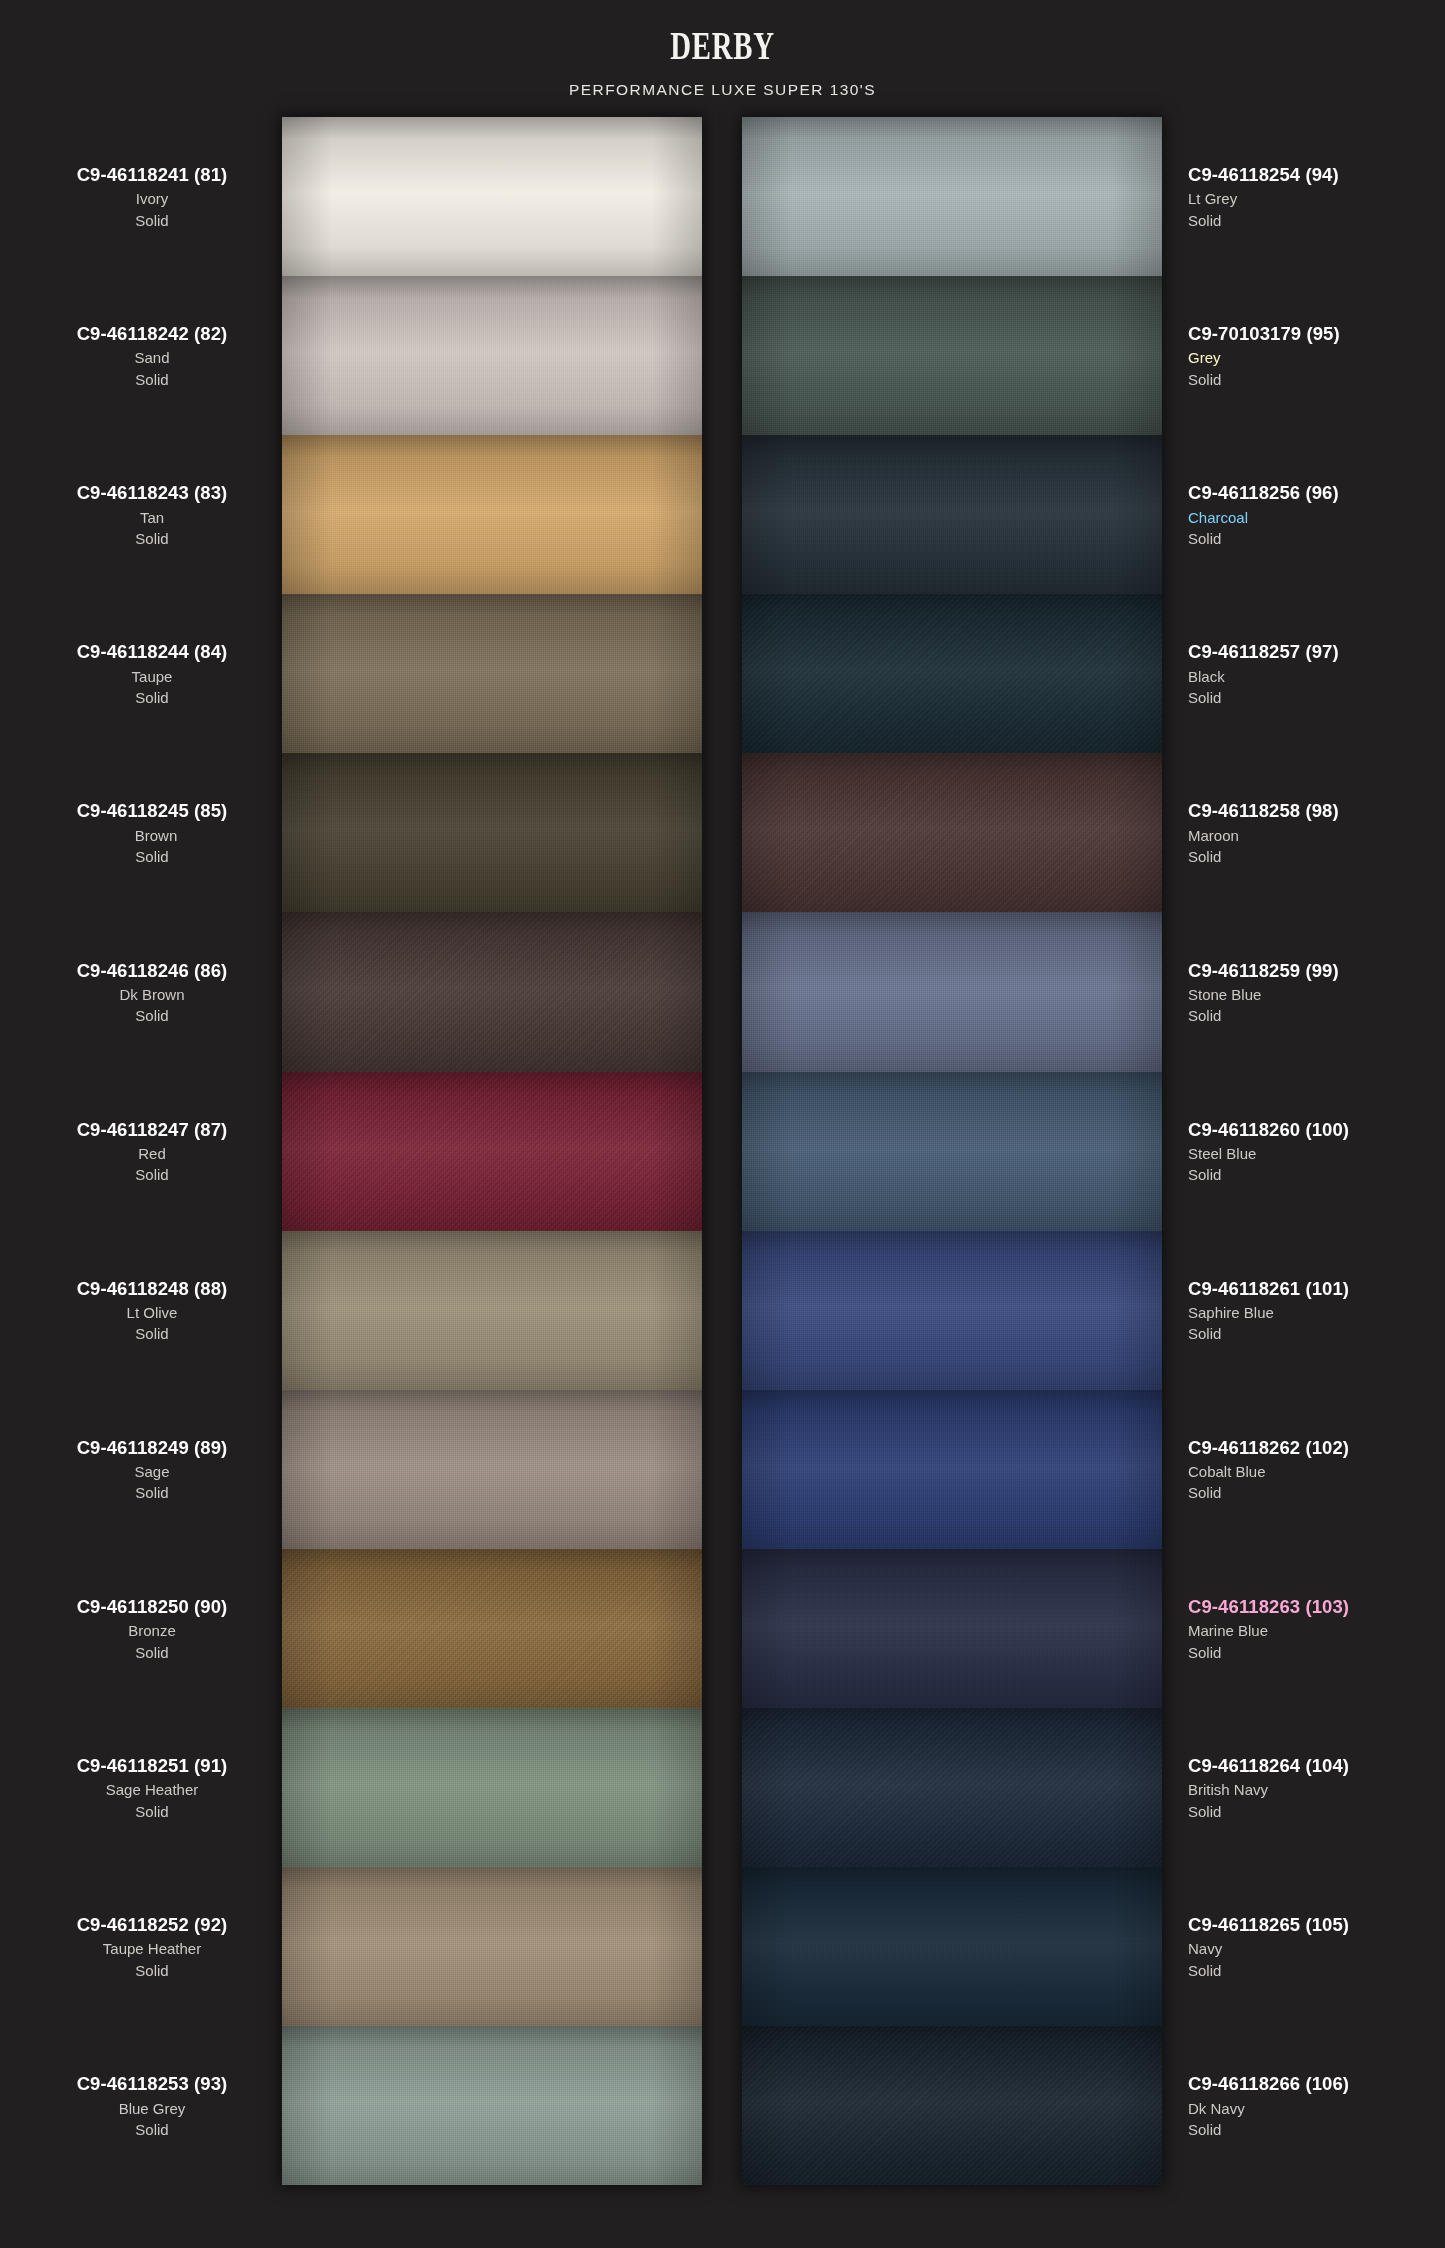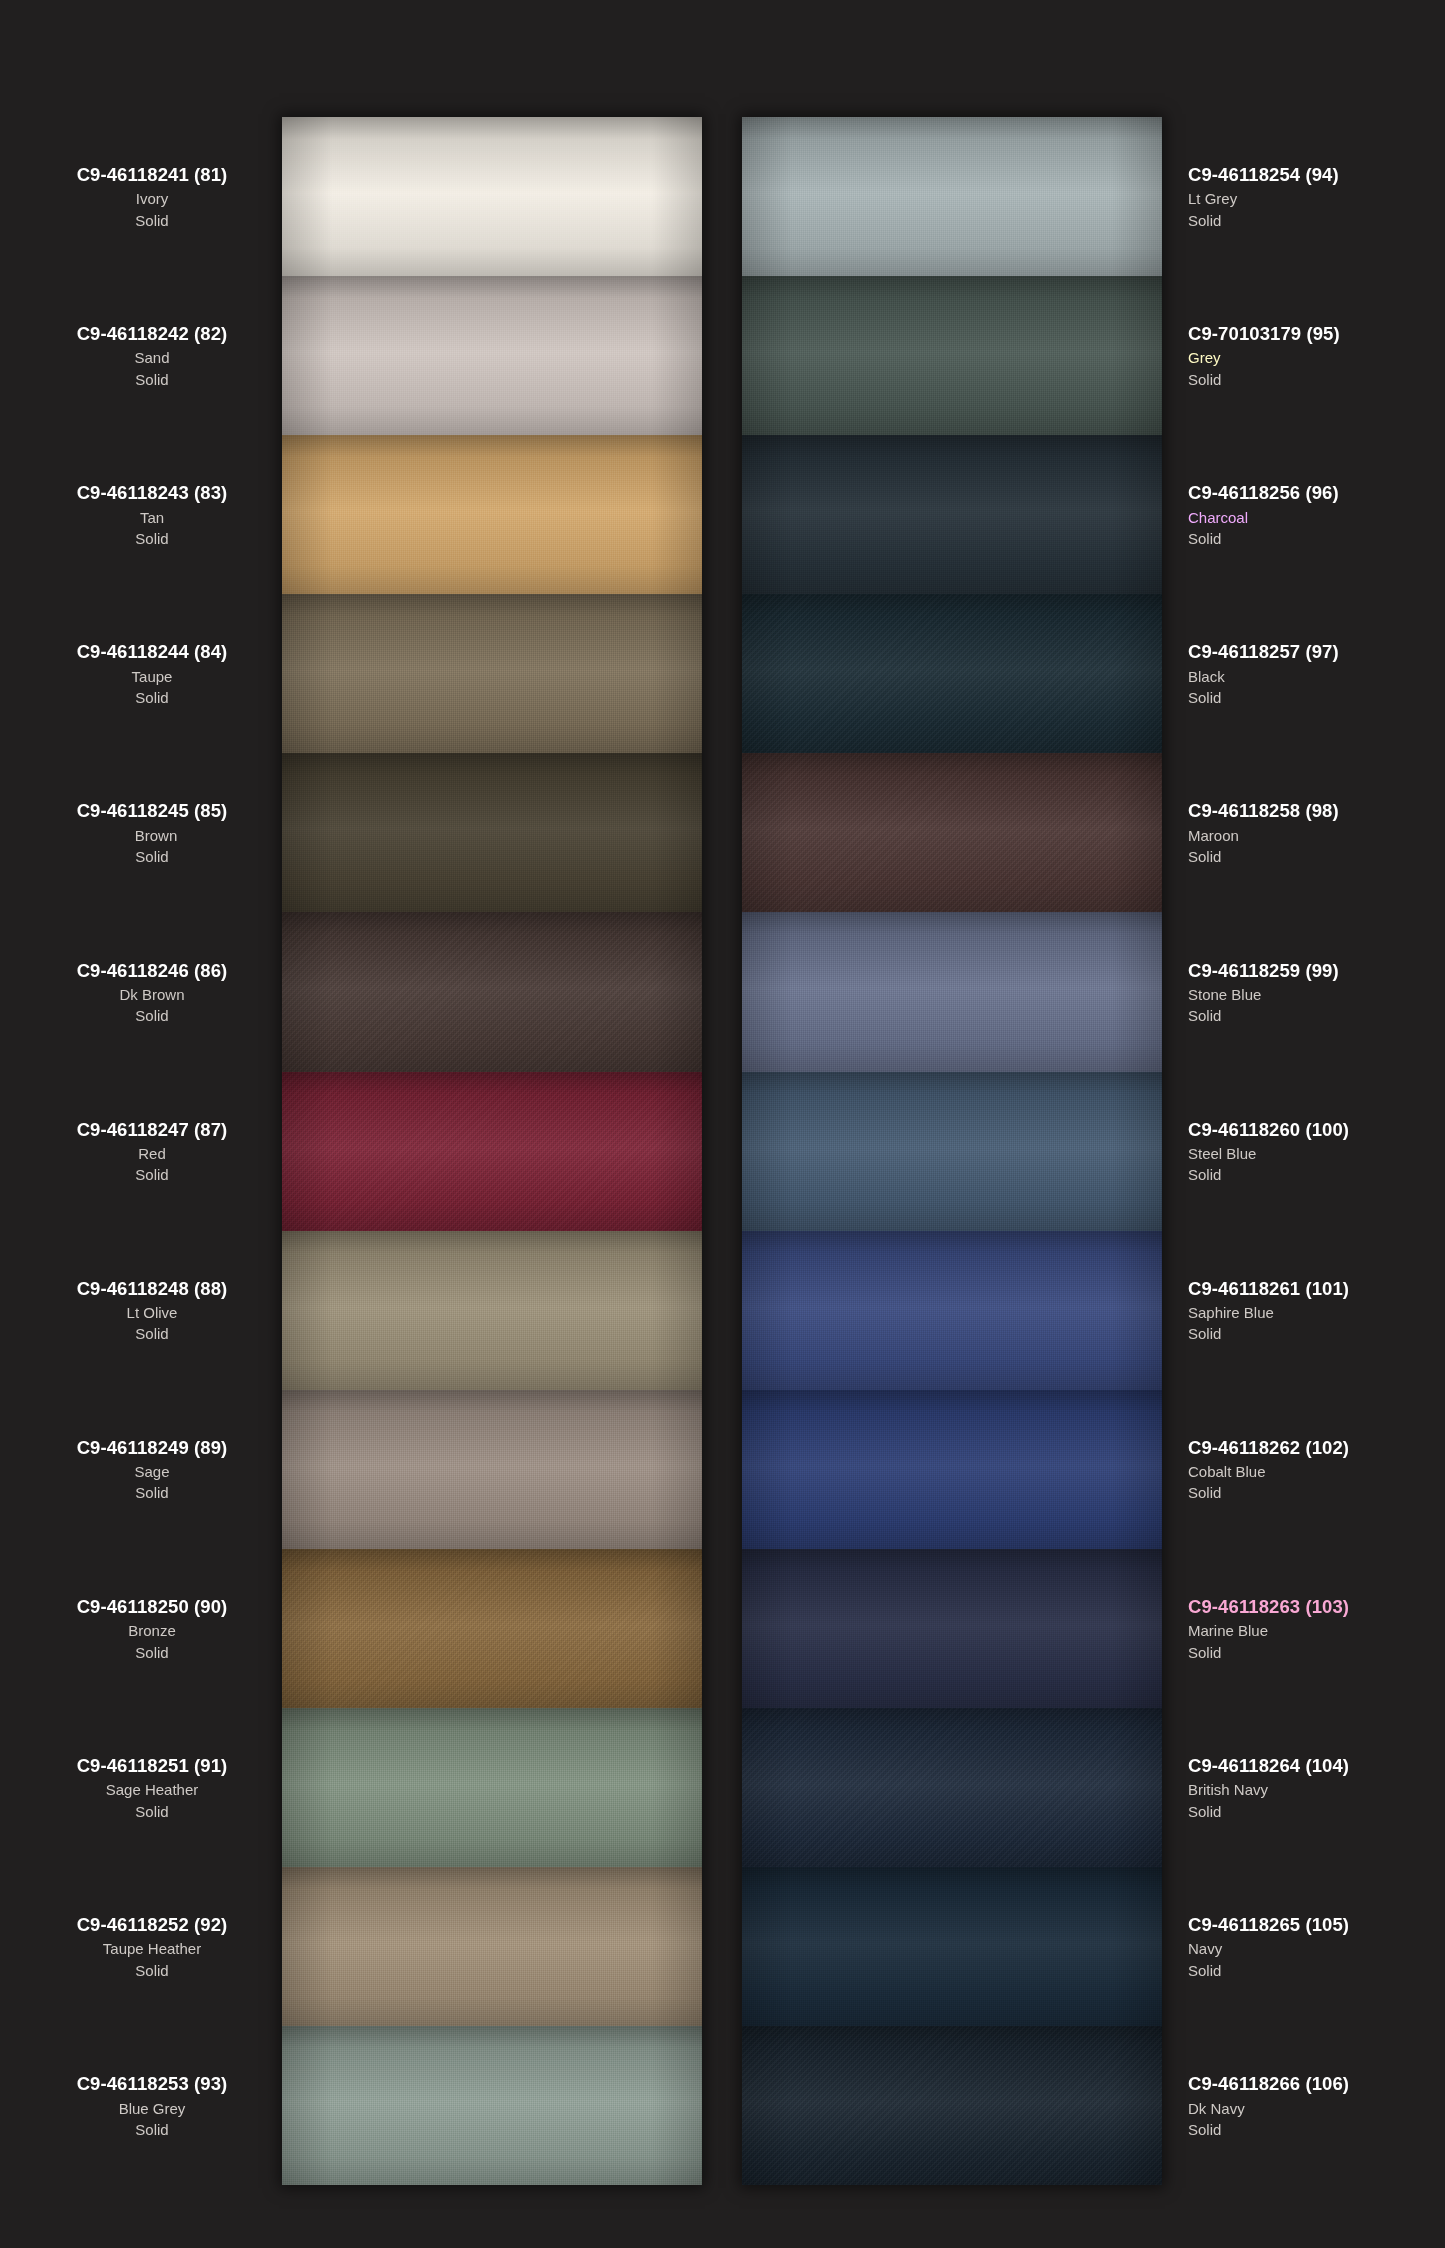--- a/index.html
+++ b/index.html
@@ -162,20 +162,24 @@
     font-weight:400;
     line-height:1.42;
     white-space:nowrap;
   }
 </style>
 </head>
 <body style="background: rgb(33, 31, 31);">
 
 <div id="page" style="background: rgb(33, 31, 31);">
 
+  <div class="header">
+    <div class="brand-title">DERBY</div>
+    <div class="brand-sub">PERFORMANCE LUXE SUPER 130'S</div>
+  </div>
 
   <div class="labels left">
       <div class="label-cell">
         <div class="code" style="color: rgb(255, 255, 255);">C9-46118241 (81)</div>
         <div class="cname" style="color: rgb(207, 202, 198);">Ivory</div>
         <div class="ctype" style="color: rgb(207, 202, 198);">Solid</div>
       </div>
       <div class="label-cell">
         <div class="code" style="color: rgb(255, 255, 255);">C9-46118242 (82)</div>
         <div class="cname" style="color: rgb(207, 202, 198);">Sand</div>
@@ -388,21 +392,21 @@
         <div class="cname" style="color: rgb(207, 202, 198);">Lt Grey</div>
         <div class="ctype" style="color: rgb(207, 202, 198);">Solid</div>
       </div>
       <div class="label-cell">
         <div class="code" style="color: rgb(255, 255, 255);">C9-70103179 (95)</div>
         <div class="cname" style="color: #fef9c3;">Grey</div>
         <div class="ctype" style="color: rgb(207, 202, 198);">Solid</div>
       </div>
       <div class="label-cell">
         <div class="code" style="color: rgb(255, 255, 255);">C9-46118256 (96)</div>
-        <div class="cname" style="color: #f0abfc;">Charcoal</div>
+        <div class="cname" style="color: #7dd3fc;">Charcoal</div>
         <div class="ctype" style="color: rgb(207, 202, 198);">Solid</div>
       </div>
       <div class="label-cell">
         <div class="code" style="color: rgb(255, 255, 255);">C9-46118257 (97)</div>
         <div class="cname" style="color: rgb(207, 202, 198);">Black</div>
         <div class="ctype" style="color: rgb(207, 202, 198);">Solid</div>
       </div>
       <div class="label-cell">
         <div class="code" style="color: rgb(255, 255, 255);">C9-46118258 (98)</div>
         <div class="cname" style="color: rgb(207, 202, 198);">Maroon</div>

